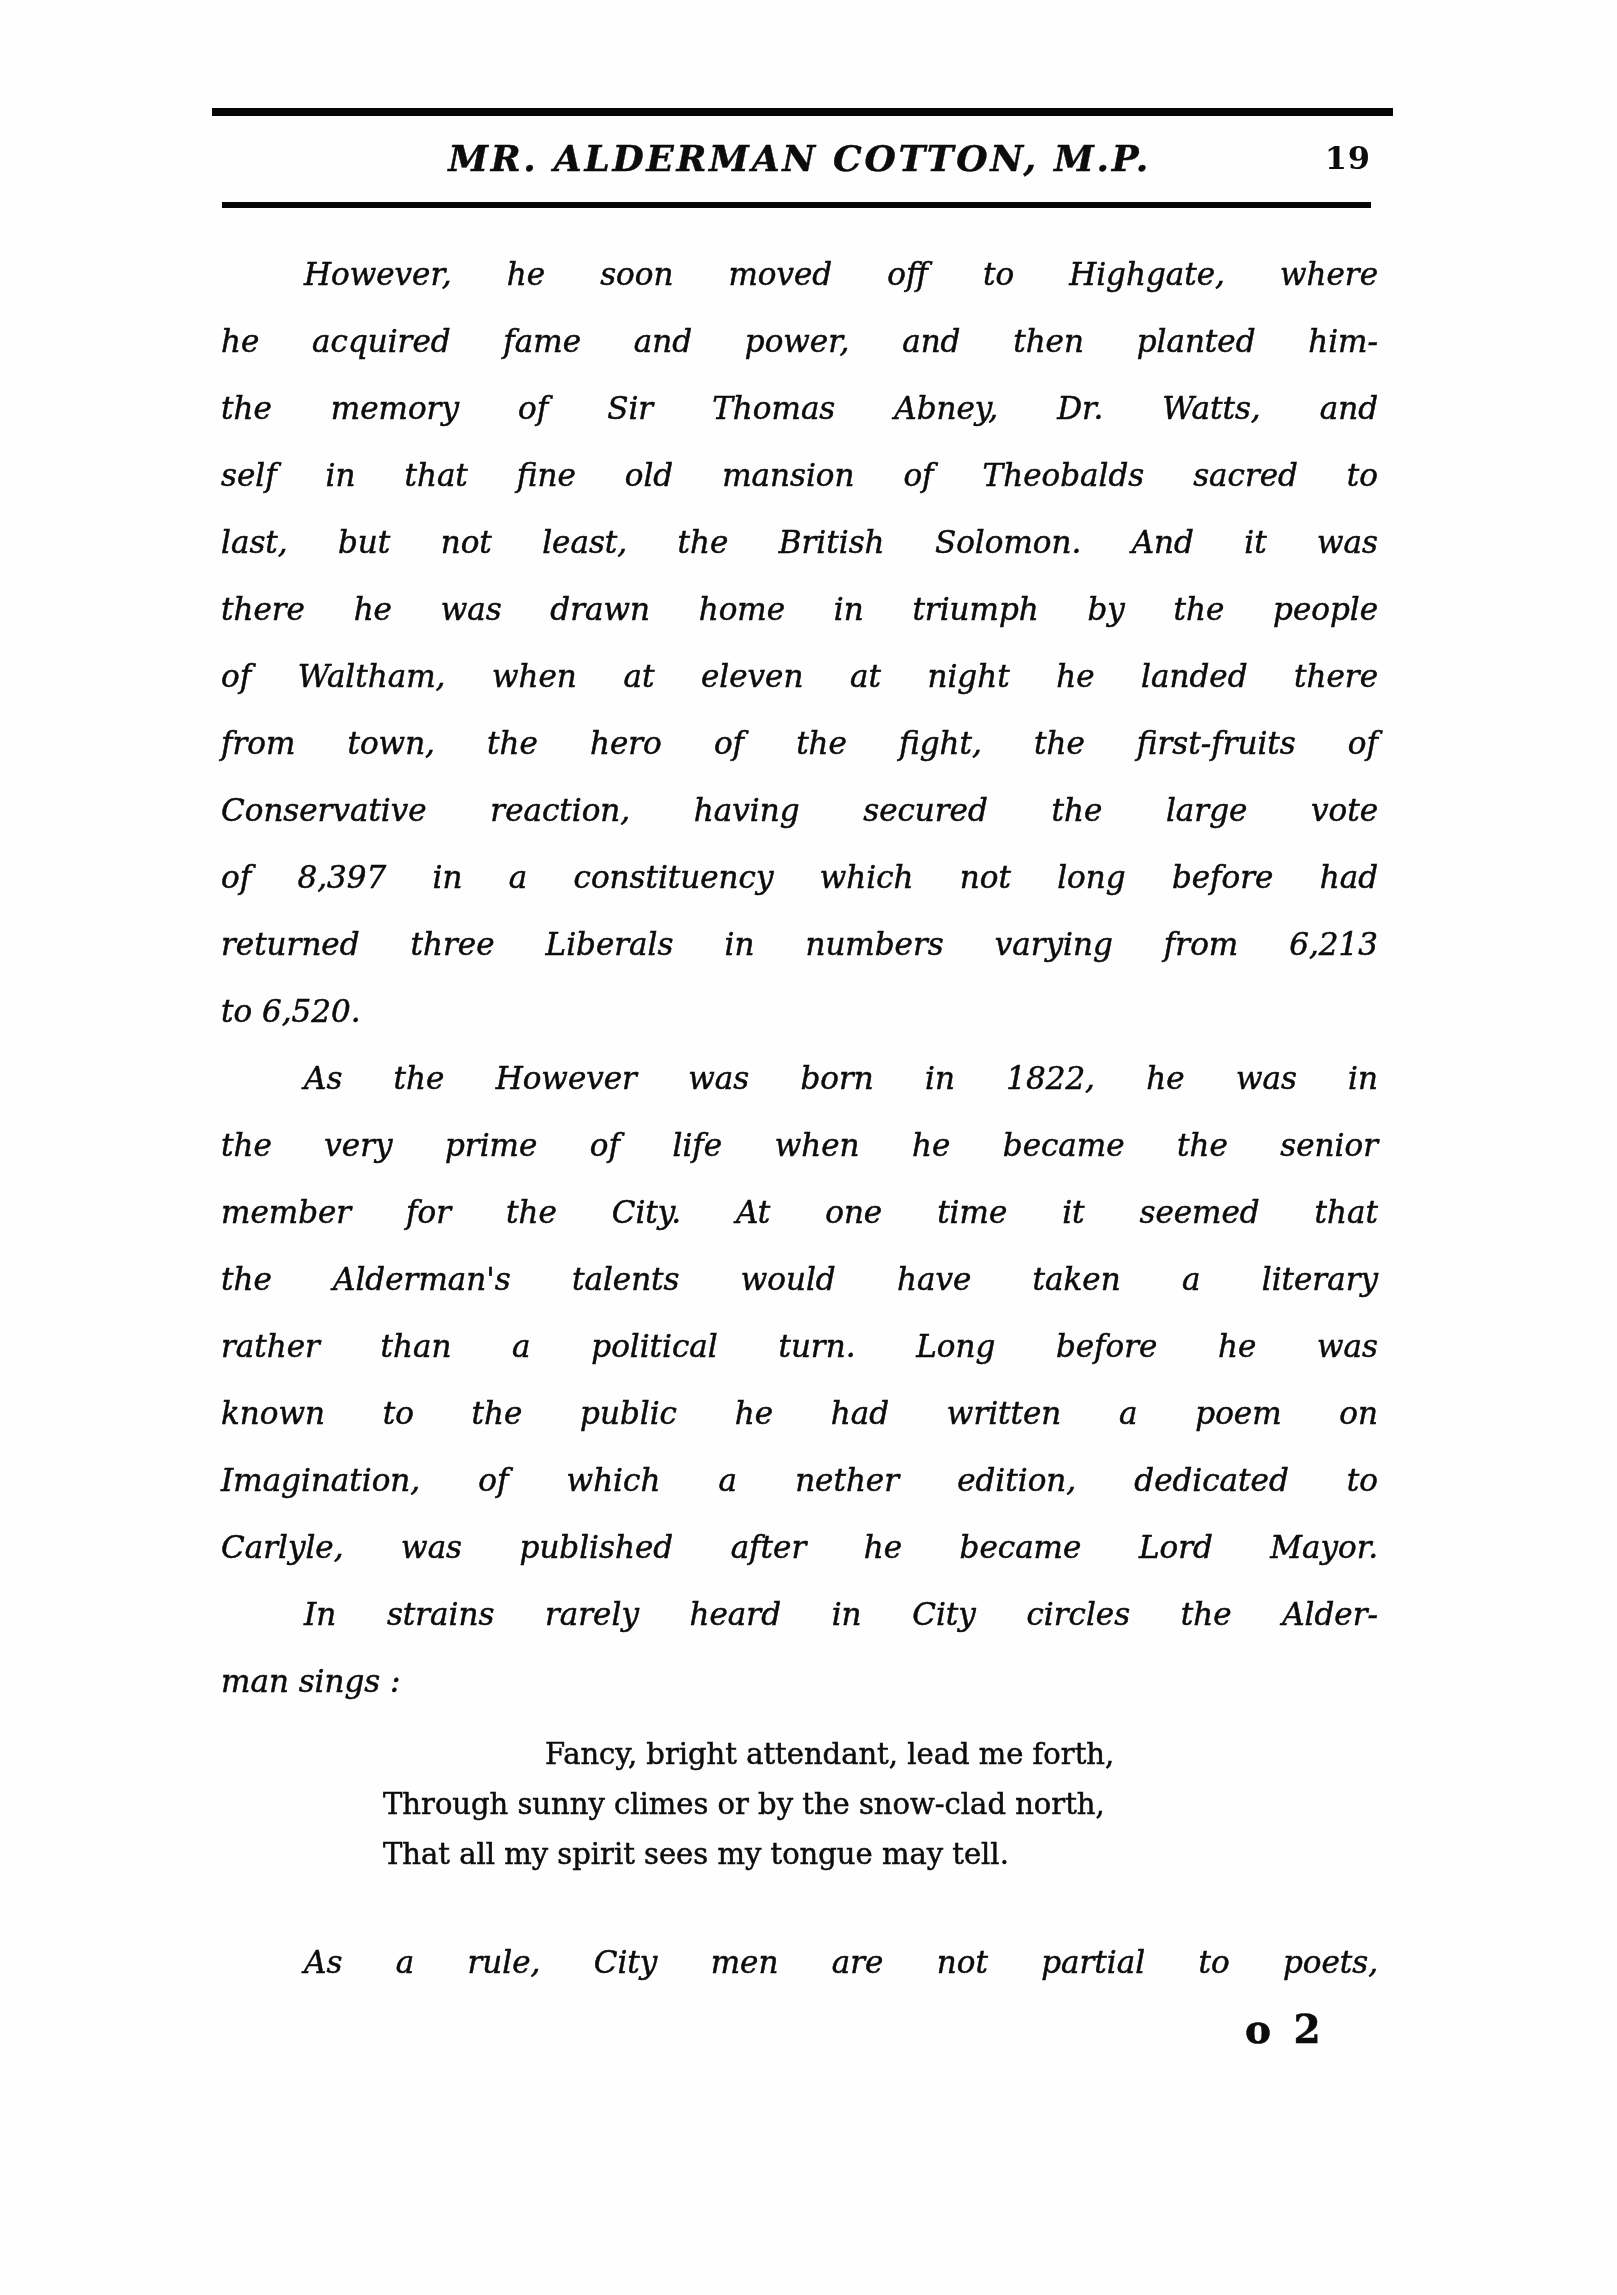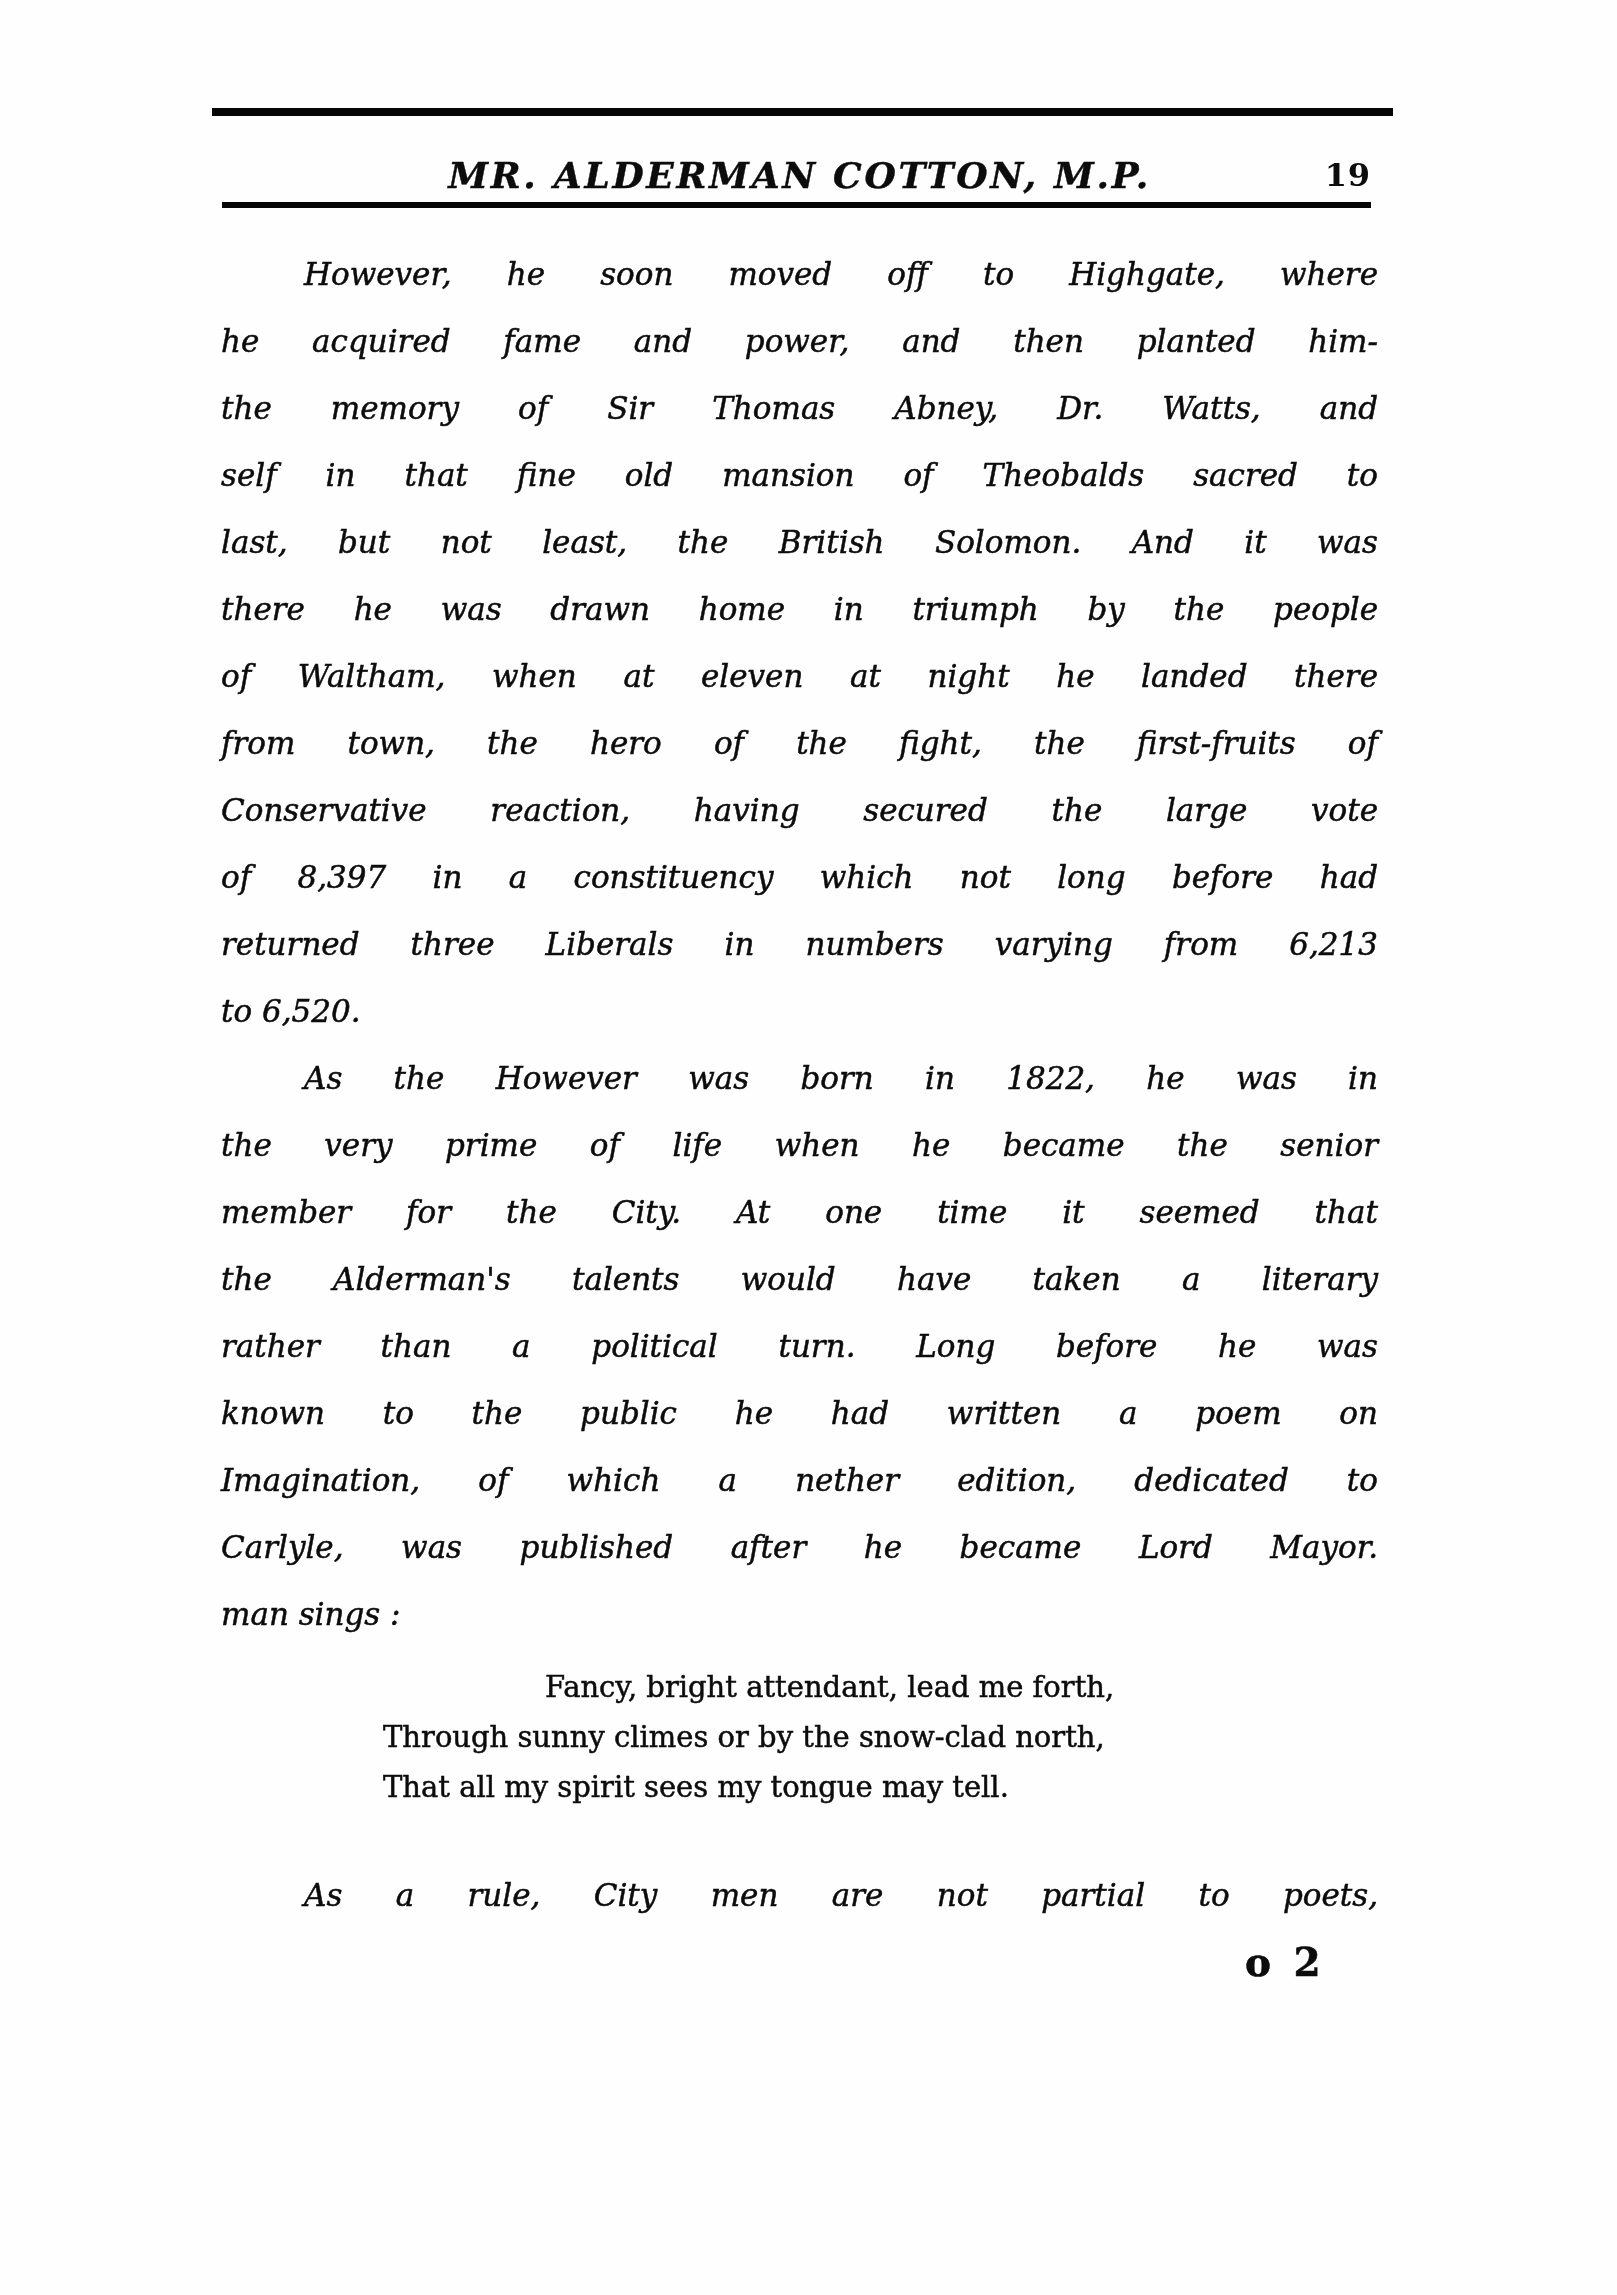--- a/index.html
+++ b/index.html
@@ -9,21 +9,21 @@
     font-family:"DejaVu Serif", serif;
     color:#0c0c0c;
     position:relative;
     overflow:hidden;
   }
   .page{position:absolute;inset:0;background:#fefefe;}
   .rule{position:absolute;background:#060606;}
   .rule-top{left:212px;top:108px;width:1181px;height:8px;}
   .rule-bottom{left:222px;top:202px;width:1149px;height:6.3px;}
   .header{
-    position:absolute;left:221px;top:131px;width:1157px;height:54px;margin-top:17px;
+    position:absolute;left:221px;top:131px;width:1157px;height:54px;
   }
   .running-title{
     display:block;text-align:center;
     font-style:italic;font-weight:bold;
     font-size:36px;line-height:54px;letter-spacing:2.7px;
     -webkit-text-stroke:0.4px #0c0c0c;
   }
   .page-number{
     position:absolute;right:7px;top:0;
     font-weight:bold;font-size:32px;line-height:54px;
@@ -87,20 +87,21 @@
 
     <div class="ln ind">As the However was born in 1822, he was in</div>
     <div class="ln">the very prime of life when he became the senior</div>
     <div class="ln">member for the City.  At one time it seemed that</div>
     <div class="ln">the Alderman's talents would have taken a literary</div>
     <div class="ln">rather than a political turn.  Long before he was</div>
     <div class="ln">known to the public he had written a poem on</div>
     <div class="ln">Imagination, of which a nether edition, dedicated to</div>
     <div class="ln">Carlyle, was published after he became Lord Mayor.</div>
 
+    <div class="ln ind">In strains rarely heard in City circles the Alder-</div>
     <div class="ln end">man sings :</div>
 
     <div class="verse">
       <div class="v-ln v-first">Fancy, bright attendant, lead me forth,</div>
       <div class="v-ln">Through sunny climes or by the snow-clad north,</div>
       <div class="v-ln">That all my spirit sees my tongue may tell.</div>
     </div>
 
     <div class="closing">
       <div class="ln ind">As a rule, City men are not partial to poets,</div>

